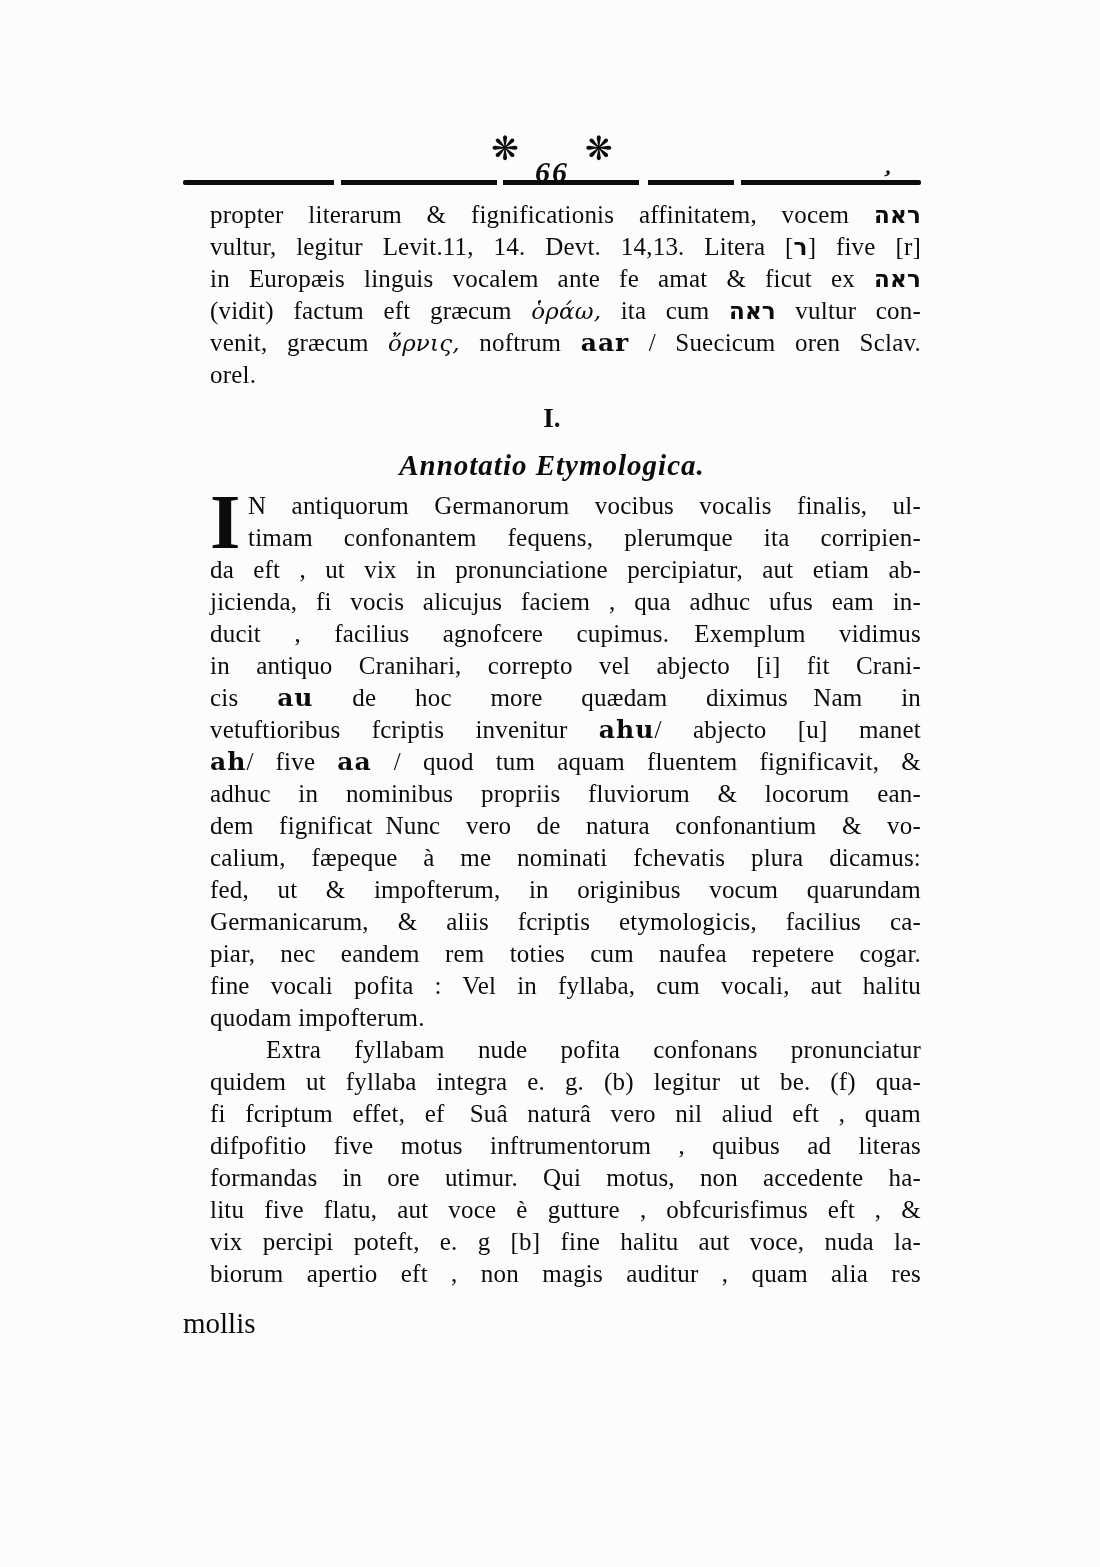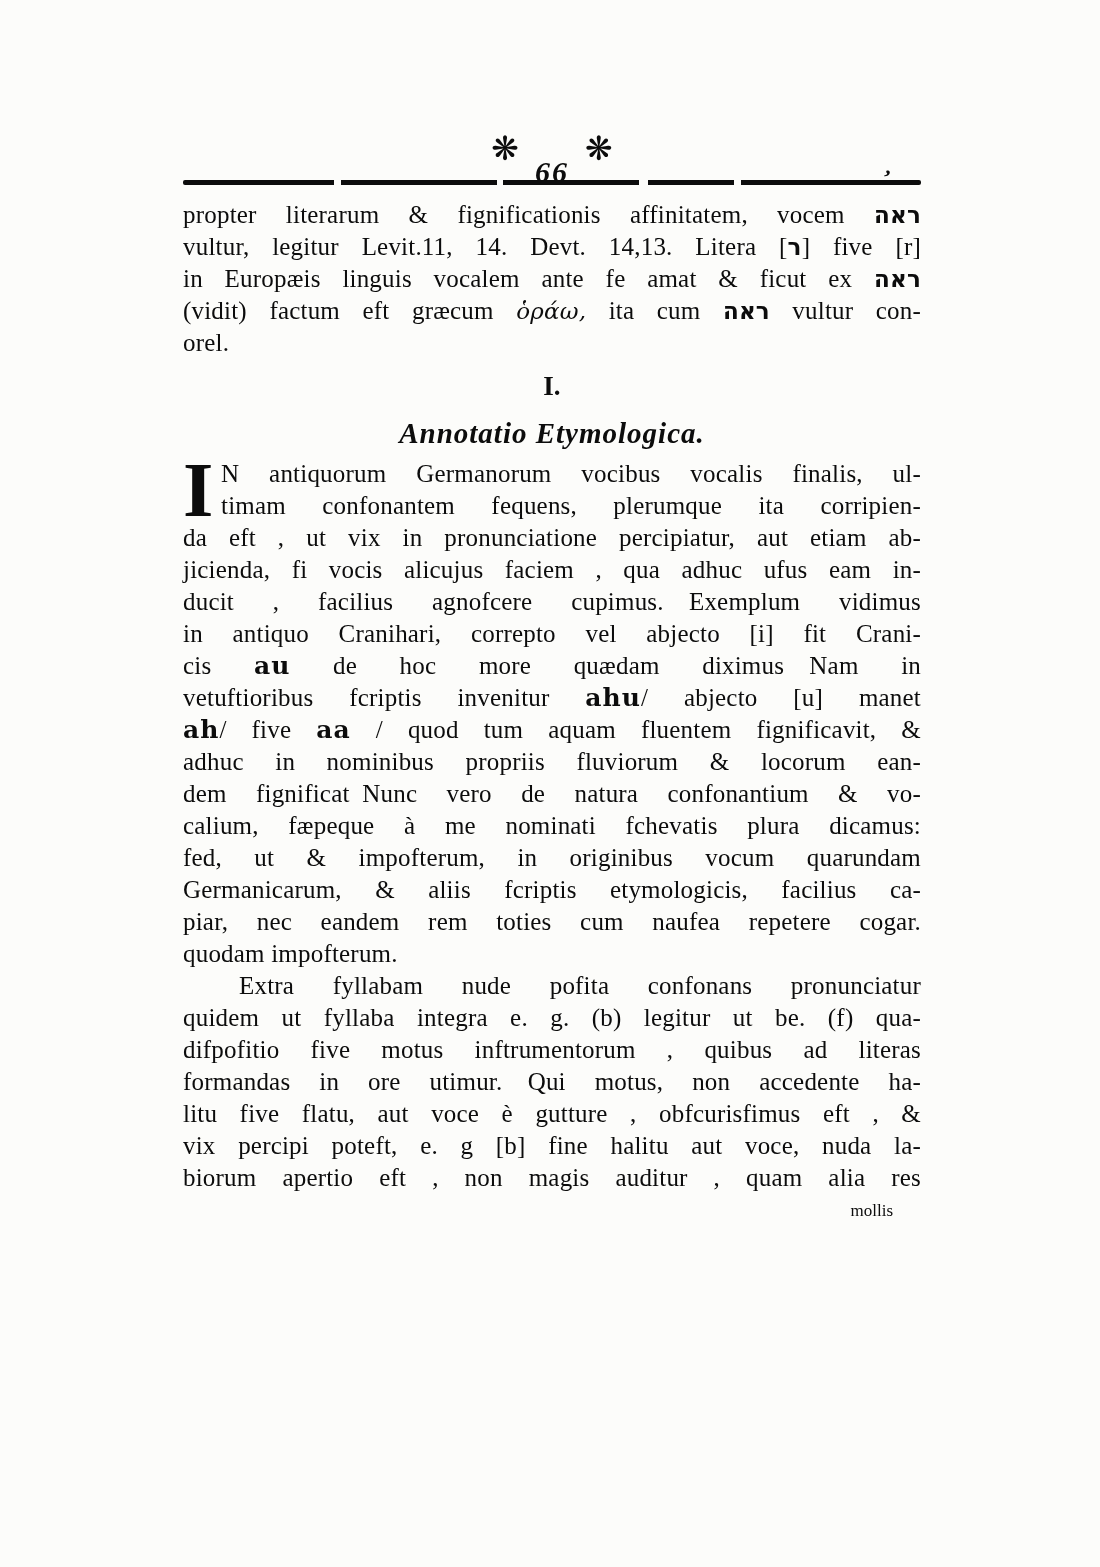--- a/index.html
+++ b/index.html
@@ -34,21 +34,21 @@
     background:linear-gradient(90deg,
       #0c0c0c 0 20.5%, rgba(0,0,0,0) 20.5% 21.4%,
       #0c0c0c 21.4% 42.5%, rgba(0,0,0,0) 42.5% 43.3%,
       #0c0c0c 43.3% 61.8%, rgba(0,0,0,0) 61.8% 63%,
       #0c0c0c 63% 74.6%, rgba(0,0,0,0) 74.6% 75.6%,
       #0c0c0c 75.6% 100%);
     border-radius:2px;
   }
   .smudge{position:absolute;right:28px;top:-26px;font-size:22px;font-weight:bold;transform:rotate(18deg);}
   
-  .para{font-size:25px;line-height:32px;}
+  .para{font-size:25px;line-height:32px;margin-left:27px;}
   .intro{margin-top:13px;}
   .tl{
     text-align:justify;
     text-align-last:justify;
     white-space:normal;
     letter-spacing:0.2px;
   }
   .tl.last{text-align-last:left;}
   .tl.indent{text-indent:56px;}
   .heb{font-family:"DejaVu Sans","DejaVu Serif",sans-serif;font-weight:bold;font-size:23px;}
@@ -65,24 +65,23 @@
     font-size:78px;
     line-height:58px;
     height:60px;
     width:28px;
     font-weight:bold;
     margin:3px 10px 0 0;
     text-align:center;
   }
   
   .catch{
-    margin-top:1px;
-    text-align:right;
+    margin-top:17px;
     padding-right:28px;
-    font-size:17px;
+    font-size:29px;
     line-height:32px;
   }
 </style>
 </head>
 <body>
 
 <div class="content">
 
   <div class="hdr">
     <span class="orn">❋</span>
@@ -93,20 +92,21 @@
   <div class="rulewrap">
     <span class="smudge">‚</span>
     <div class="rule"></div>
   </div>
 
   <div class="para intro" id="intro-lines">
       <div class="tl"><span>propter literarum &amp; fignificationis affinitatem, vocem </span><span class="heb">ראה</span></div>
       <div class="tl"><span>vultur, legitur Levit.11, 14. Devt. 14,13.  Litera [</span><span class="heb">ר</span><span>] five [r]</span></div>
       <div class="tl"><span>in Europæis linguis vocalem ante fe amat &amp; ficut ex </span><span class="heb">ראה</span></div>
       <div class="tl"><span>(vidit) factum eft græcum </span><span class="grk">ὁράω,</span><span> ita cum </span><span class="heb">ראה</span><span> vultur con-</span></div>
+      <div class="tl"><span>venit, græcum </span><span class="grk">ὄρνις,</span><span> noftrum </span><span class="blk">aar</span><span> / Suecicum oren Sclav.</span></div>
       <div class="tl last"><span>orel.</span></div>
     </div>
 
   <div class="sec">
     <div class="sec-num">I.</div>
     <div class="sec-title">Annotatio Etymologica.</div>
   </div>
 
   <div class="para bodytext">
     <span class="dropcap">I</span>
@@ -119,23 +119,25 @@
         <div class="tl"><span>in antiquo Cranihari, correpto vel abjecto [i] fit Crani-</span></div>
         <div class="tl"><span>cis </span><span class="blk">au</span><span> de hoc more quædam diximus Nam in</span></div>
         <div class="tl"><span>vetuftioribus fcriptis invenitur </span><span class="blk">ahu</span><span>/ abjecto [u] manet</span></div>
         <div class="tl"><span class="blk">ah</span><span>/ five </span><span class="blk">aa</span><span> / quod tum aquam fluentem fignificavit, &amp;</span></div>
         <div class="tl"><span>adhuc in nominibus propriis fluviorum &amp; locorum ean-</span></div>
         <div class="tl"><span>dem fignificat Nunc vero de natura confonantium &amp; vo-</span></div>
         <div class="tl"><span>calium, fæpeque à me nominati fchevatis plura dicamus:</span></div>
         <div class="tl"><span>fed, ut &amp; impofterum, in originibus vocum quarundam</span></div>
         <div class="tl"><span>Germanicarum, &amp; aliis fcriptis etymologicis, facilius ca-</span></div>
         <div class="tl"><span>piar, nec eandem rem toties cum naufea repetere cogar.</span></div>
+        <div class="tl"><span>fine vocali pofita : Vel in fyllaba, cum vocali,  aut halitu</span></div>
         <div class="tl last"><span>quodam impofterum.</span></div>
         <div class="tl indent"><span>Extra fyllabam nude pofita confonans pronunciatur</span></div>
         <div class="tl"><span>quidem ut fyllaba integra  e. g. (b) legitur ut be. (f) qua-</span></div>
+        <div class="tl"><span>fi fcriptum effet, ef Suâ naturâ vero nil aliud eft , quam</span></div>
         <div class="tl"><span>difpofitio five motus inftrumentorum , quibus ad literas</span></div>
         <div class="tl"><span>formandas in ore utimur. Qui motus, non accedente ha-</span></div>
         <div class="tl"><span>litu five flatu, aut voce è gutture , obfcurisfimus eft , &amp;</span></div>
         <div class="tl"><span>vix percipi poteft, e. g [b] fine halitu aut voce, nuda la-</span></div>
         <div class="tl"><span>biorum apertio eft , non magis auditur , quam alia res</span></div>
       </div>
   </div>
 
   <div class="catch">mollis</div>
 

